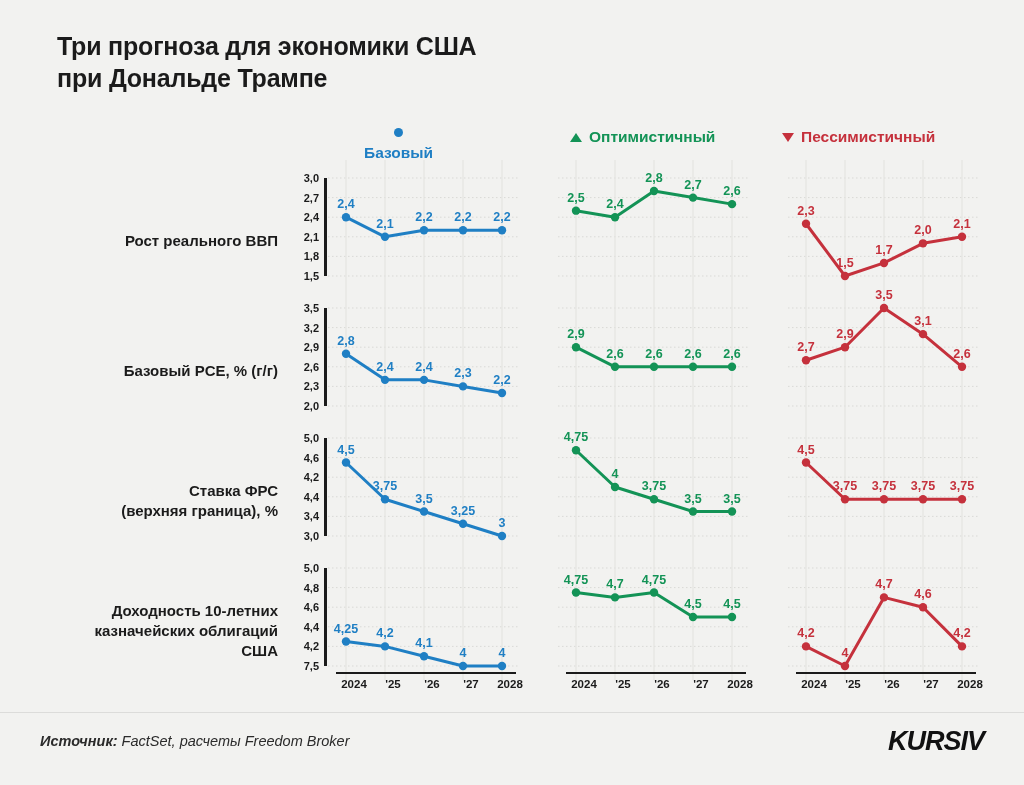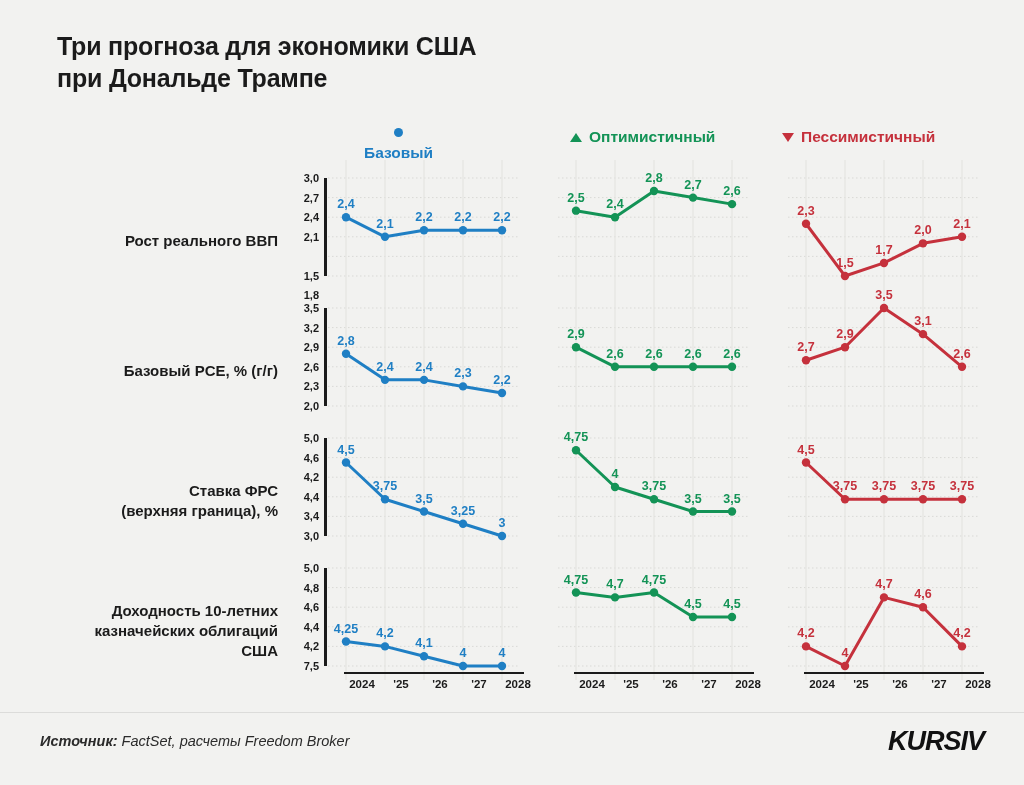--- a/index.html
+++ b/index.html
@@ -55,21 +55,21 @@
   }
   .ytick{
     position:absolute;right:3px;transform:translateY(-50%);
     font-size:11px;font-weight:bold;color:#1b1b1b;white-space:nowrap;
   }
   .yrule{position:absolute;left:36px;width:2.5px;background:#1b1b1b;}
   .plot{position:absolute;left:40px;top:0;right:0;height:130px;}
   .plot svg{display:block;}
 
   
-  .xaxis-wrap{position:absolute;left:16px;top:672px;width:856px;height:30px;}
+  .xaxis-wrap{position:absolute;left:8px;top:672px;width:856px;height:30px;}
   .xaxis{position:absolute;top:0;width:232px;height:30px;}
   .xaxis.p1{left:288px;}
   .xaxis.p2{left:518px;}
   .xaxis.p3{left:748px;}
   .xline{position:absolute;left:40px;right:12px;top:0;height:2px;background:#1b1b1b;}
   .xlabels{position:absolute;left:40px;right:0;top:6px;height:20px;}
   .xlab{
     position:absolute;transform:translateX(-50%);
     font-size:11.5px;font-weight:bold;color:#1b1b1b;white-space:nowrap;
   }
@@ -112,21 +112,21 @@
 
   <div class="rows" id="rows">
       <div class="row">
         <div class="row-label">Рост реального ВВП</div>
         <div class="panel p1">
           <div class="yaxis">
             <div class="ytick" style="top: 18px;">3,0</div>
             <div class="ytick" style="top: 37.6px;">2,7</div>
             <div class="ytick" style="top: 57.2px;">2,4</div>
             <div class="ytick" style="top: 76.8px;">2,1</div>
-            <div class="ytick" style="top: 96.4px; margin-top: 39px;">1,8</div>
+            <div class="ytick" style="top: 96.4px;">1,8</div>
             <div class="ytick" style="top: 116px;">1,5</div>
           </div>
           <div class="yrule" style="top: 18px; height: 98px;"></div>
           <div class="plot">
             <svg width="192" height="130">
               <line x1="0" x2="192" y1="18" y2="18" stroke="#d9d9d6" stroke-width="1" stroke-dasharray="1.5 2.5"></line>
               <line x1="0" x2="192" y1="37.59999999999999" y2="37.59999999999999" stroke="#d9d9d6" stroke-width="1" stroke-dasharray="1.5 2.5"></line>
               <line x1="0" x2="192" y1="57.20000000000001" y2="57.20000000000001" stroke="#d9d9d6" stroke-width="1" stroke-dasharray="1.5 2.5"></line>
               <line x1="0" x2="192" y1="76.8" y2="76.8" stroke="#d9d9d6" stroke-width="1" stroke-dasharray="1.5 2.5"></line>
               <line x1="0" x2="192" y1="96.39999999999999" y2="96.39999999999999" stroke="#d9d9d6" stroke-width="1" stroke-dasharray="1.5 2.5"></line>

